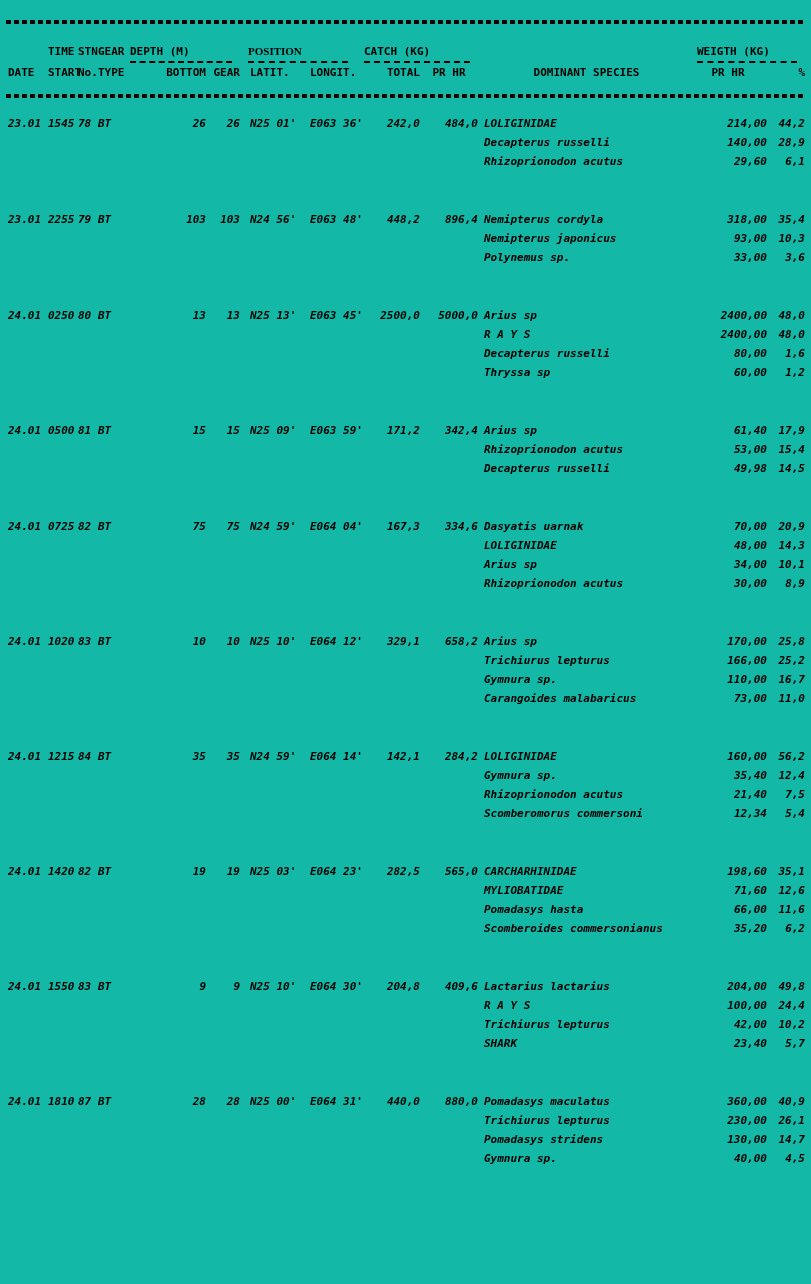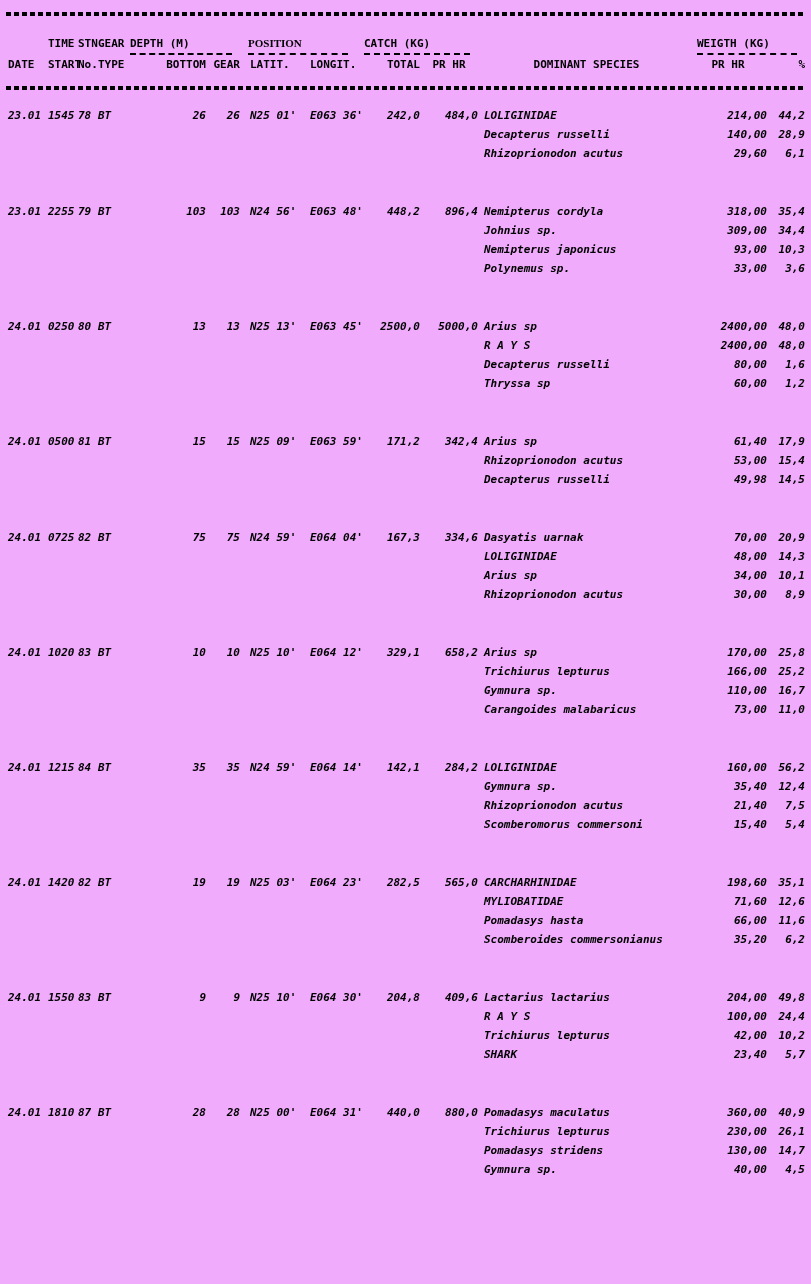--- a/index.html
+++ b/index.html
@@ -1,21 +1,21 @@
 <!DOCTYPE html>
 <html><head>
 <meta charset="utf-8">
 <style>
   html,body{margin:0;padding:0;background:#ffffff;}
   .page{
     position:relative;
     width:811px;height:1284px;
     box-sizing:border-box;
-    padding:4px 6px;
-    background:#f0abfc;
+    padding:12px 6px;
+    background:#14b8a6;
     color:#000000;
     font-family:"DejaVu Sans Mono", monospace;
     font-weight:bold;
     font-size:11px;
     overflow:hidden;
   }
   .rule{
     height:4px;
     background:repeating-linear-gradient(to right,#000 0 5px,transparent 5px 8px);
   }
@@ -128,25 +128,20 @@
           <span class="c c6">103</span>
           <span class="c c7">N24 56'</span>
           <span class="c c8">E063 48'</span>
           <span class="c c9">448,2</span>
           <span class="c c10">896,4</span>
           <span class="c c11">Nemipterus cordyla</span>
           <span class="c c12">318,00</span>
           <span class="c c13">35,4</span>
         </div>
         <div class="row">
-          <span class="c c11">Johnius sp.</span>
-          <span class="c c12">309,00</span>
-          <span class="c c13">34,4</span>
-        </div>
-        <div class="row">
           <span class="c c11">Nemipterus japonicus</span>
           <span class="c c12">93,00</span>
           <span class="c c13">10,3</span>
         </div>
         <div class="row">
           <span class="c c11">Polynemus sp.</span>
           <span class="c c12">33,00</span>
           <span class="c c13">3,6</span>
         </div>
       </div>
@@ -294,21 +289,21 @@
           <span class="c c12">35,40</span>
           <span class="c c13">12,4</span>
         </div>
         <div class="row">
           <span class="c c11">Rhizoprionodon acutus</span>
           <span class="c c12">21,40</span>
           <span class="c c13">7,5</span>
         </div>
         <div class="row">
           <span class="c c11">Scomberomorus commersoni</span>
-          <span class="c c12">15,40</span>
+          <span class="c c12">12,34</span>
           <span class="c c13">5,4</span>
         </div>
       </div>
       <div class="station-block">
         <div class="row">
           <span class="c c1">24.01</span>
           <span class="c c2">1420</span>
           <span class="c c3">82</span>
           <span class="c c4">BT</span>
           <span class="c c5">19</span>

